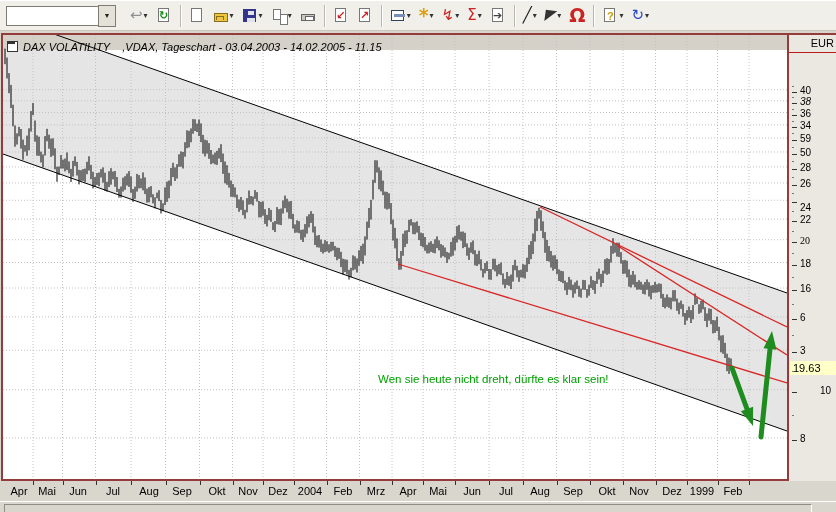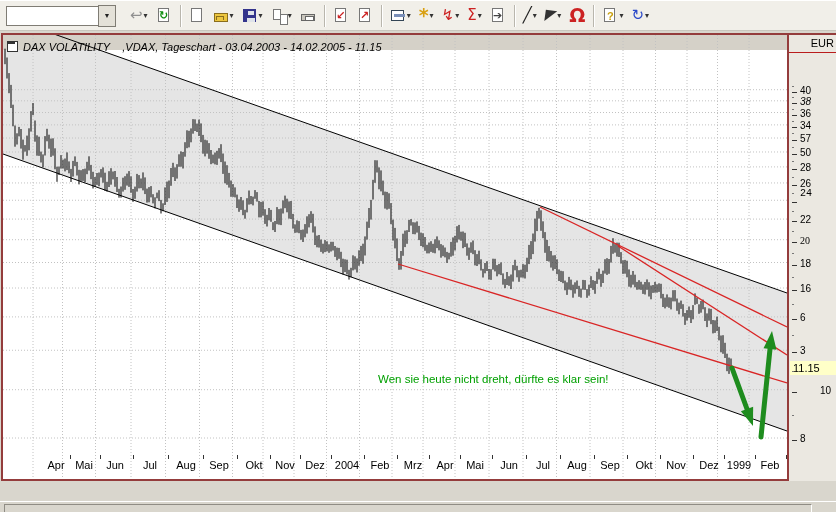--- a/index.html
+++ b/index.html
@@ -57,21 +57,21 @@
          border-top:2px solid #943c3c;box-sizing:border-box;overflow:hidden;}
   .yaxis-head{position:absolute;left:0;top:2px;width:45px;height:15px;font-size:11px;
               text-align:right;padding-right:18px;border-bottom:1px solid #b91c1c;}
   .ytick{position:absolute;left:3px;width:5px;height:1px;background:#333;}
   .ytick-minor{position:absolute;left:3px;width:2px;height:1px;background:#777;}
   .ylab{position:absolute;left:11px;font-size:10px;color:#000;}
   .price-tag{position:absolute;left:1px;width:46px;height:14px;background:#ffffc8;
              font-size:11px;line-height:14px;padding-left:3px;box-sizing:border-box;}
 
   
-  .xaxis{position:absolute;left:1px;top:454px;width:790px;height:20px;margin-left:37px;}
+  .xaxis{position:absolute;left:1px;top:480px;width:790px;height:20px;}
   .xtick{position:absolute;top:1px;width:1px;height:4px;background:#333;}
   .xlab{position:absolute;top:5px;font-size:11px;color:#000;transform:translateX(-50%);white-space:nowrap;}
 
   
   .statusbar{position:absolute;left:0;top:501px;width:836px;height:11px;background:#d9d6cd;border-top:1px solid #fff;}
   .status-inset{position:absolute;left:4px;top:2px;width:806px;height:8px;
                 border:1px solid;border-color:#8f8c84 #fff #fff #8f8c84;background:#d9d6cd;}
 </style>
 </head>
 <body>
@@ -616,21 +616,21 @@
       <div class="chart-title">
         <span class="win-ic"></span>
         <span>DAX VOLATILITY    ,VDAX, Tageschart - 03.04.2003 - 14.02.2005 - 11.15</span>
       </div>
     </div>
   </div>
 
   <div class="yaxis" id="yaxis">
     <div class="yaxis-head">EUR</div>
     <div class="price-tag" id="priceTag" style="top: 326.156px;">
-      <span>11.15</span>
+      <span>19.63</span>
     </div>
   <div class="ytick-minor" style="top: 379.512px;"></div>
       <div class="ytick-minor" style="top: 336.087px;"></div>
       <div class="ytick-minor" style="top: 299.936px;"></div>
       <div class="ytick-minor" style="top: 268.969px;"></div>
       <div class="ytick-minor" style="top: 241.884px;"></div>
       <div class="ytick-minor" style="top: 217.815px;"></div>
       <div class="ytick-minor" style="top: 196.156px;"></div>
       <div class="ytick-minor" style="top: 176.47px;"></div>
       <div class="ytick-minor" style="top: 158.426px;"></div>
@@ -652,29 +652,29 @@
       <div class="ylab" style="top: 276.899px;">6</div>
       <div class="ytick" style="top: 255.003px;"></div>
       <div class="ylab" style="top: 248.003px;">16</div>
       <div class="ytick" style="top: 229.515px;"></div>
       <div class="ylab" style="top: 222.515px;">18</div>
       <div class="ytick" style="top: 206.715px;"></div>
       <div class="ylab" style="top: 199.715px; font-family: Liberation Serif, serif;">20</div>
       <div class="ytick" style="top: 186.09px;"></div>
       <div class="ylab" style="top: 179.09px;">22</div>
       <div class="ytick" style="top: 167.26px;"></div>
-      <div class="ylab" style="top: 153px; font-family: Liberation Mono, monospace;">24</div>
+      <div class="ylab" style="top: 167px;">24</div>
       <div class="ytick" style="top: 149.939px;"></div>
       <div class="ylab" style="top: 142.939px;">26</div>
       <div class="ytick" style="top: 133.902px;"></div>
       <div class="ylab" style="top: 126.902px;">28</div>
       <div class="ytick" style="top: 118.972px;"></div>
       <div class="ylab" style="top: 111.972px;">50</div>
       <div class="ytick" style="top: 105.006px;"></div>
-      <div class="ylab" style="top: 98.0059px;">57</div>
+      <div class="ylab" style="top: 98.0059px;">59</div>
       <div class="ytick" style="top: 91.8867px;"></div>
       <div class="ylab" style="top: 84.8867px;">34</div>
       <div class="ytick" style="top: 79.5177px;"></div>
       <div class="ylab" style="top: 72.5177px;">36</div>
       <div class="ytick" style="top: 67.8175px;"></div>
       <div class="ylab" style="top: 60.8175px; font-style: italic;">38</div>
       <div class="ytick" style="top: 56.7176px;"></div>
       <div class="ylab" style="top: 49.7176px;">40</div>
     </div>
 

